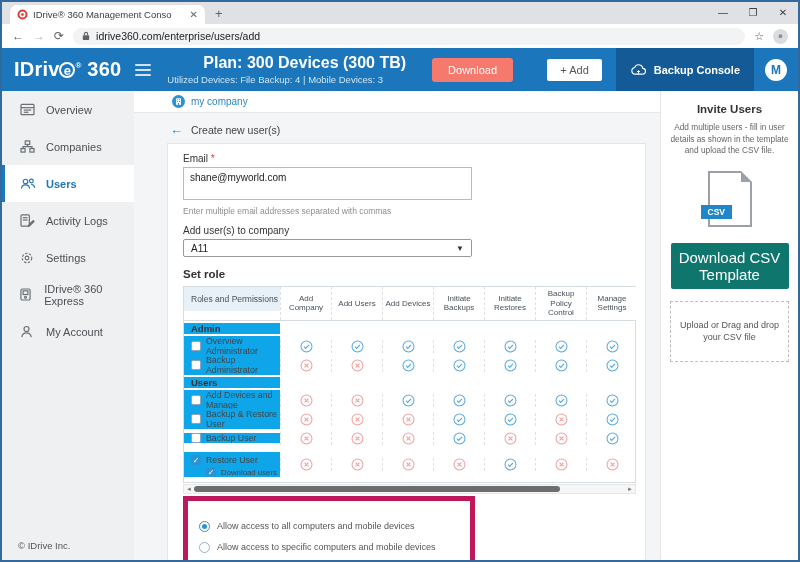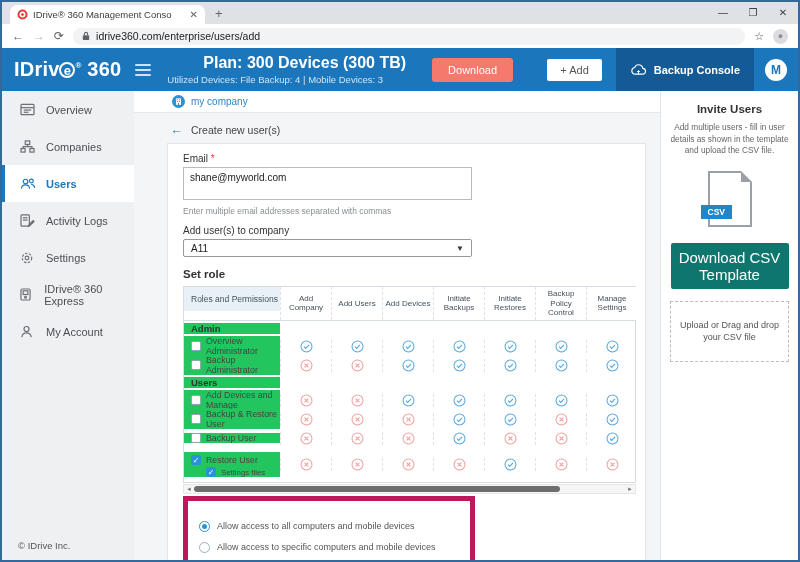--- a/index.html
+++ b/index.html
@@ -59,21 +59,21 @@
   .req { color:#e23c39; }
   .email-ta { width:289px; height:33px; border:1px solid #bbb; font-size:10px; color:#222; padding:4px 6px; font-family:"Liberation Sans",sans-serif; resize:none; }
   .hint { font-size:8.5px; color:#8a8f94; margin-top:2px; }
   .sect { margin-top:9px; }
   .selectbox { width:289px; height:18px; border:1px solid #999; border-radius:2px; display:flex; align-items:center; justify-content:space-between; padding:0 7px; font-size:10px; color:#222; background:#fff; }
   .caret { font-size:8px; color:#333; }
   .setrole { font-size:11.5px; font-weight:bold; color:#333; margin-top:11px; }
 
   .role-table { margin-top:6px; width:453px; border:1px solid #d5dde3; font-size:9px; }
   .rt-hrow, .rt-row { display:flex; }
-  .rt-c0 { width:96px; flex:0 0 auto; background:#22c55e; padding-left:7px; }
+  .rt-c0 { width:96px; flex:0 0 auto; background:#0ea5e9; padding-left:7px; }
   .rt-c { width:51px; flex:0 0 auto; display:flex; align-items:center; justify-content:center; border-left:1px dashed #dde2e6; }
   .rt-hrow { border-bottom:1px solid #d5dde3; }
   .rt-hrow .rt-c0 { background:#e9f1f8; display:flex; align-items:center; height:24px; font-size:8.5px; color:#44515c; }
   .rt-hcell { font-size:8px; color:#44515c; text-align:center; line-height:1.2; padding:2px 1px; background:#fff; }
   .rt-row.group { height:16px; align-items:center; }
   .rt-row.role { height:19px; align-items:center; }
   .rt-row.tall { height:34px; }
   .grp { font-weight:bold; font-size:9.5px; color:#333; }
   .cbline { display:flex; align-items:center; gap:5px; }
   .cbline.sub { margin-left:15px; margin-top:2px; }
@@ -641,21 +641,21 @@
                 </div>
               </div>
               <div class="rt-row role tall">
                 <div class="rt-c0">
                   <div class="cbline">
                     <span class="cb checked">✓</span>
                     <span class="cblabel">Restore User</span>
                   </div>
                   <div class="cbline sub">
                     <span class="cb checked">✓</span>
-                    <span class="cblabel sub">Settings files</span>
+                    <span class="cblabel sub">Download users</span>
                   </div>
                 </div>
                 <div class="rt-c">
                   <span class="icn icn16" style="display: flex;">
                     <svg width="13" height="13" viewBox="0 0 14 14">
                       <circle cx="7" cy="7" r="5.9" fill="none" stroke="#f0a0a0" stroke-width="1.1"></circle>
                       <path d="M4.9 4.9l4.2 4.2M9.1 4.9L4.9 9.1" fill="none" stroke="#f0a0a0" stroke-width="1.2"></path>
                     </svg>
                   </span>
                 </div>

